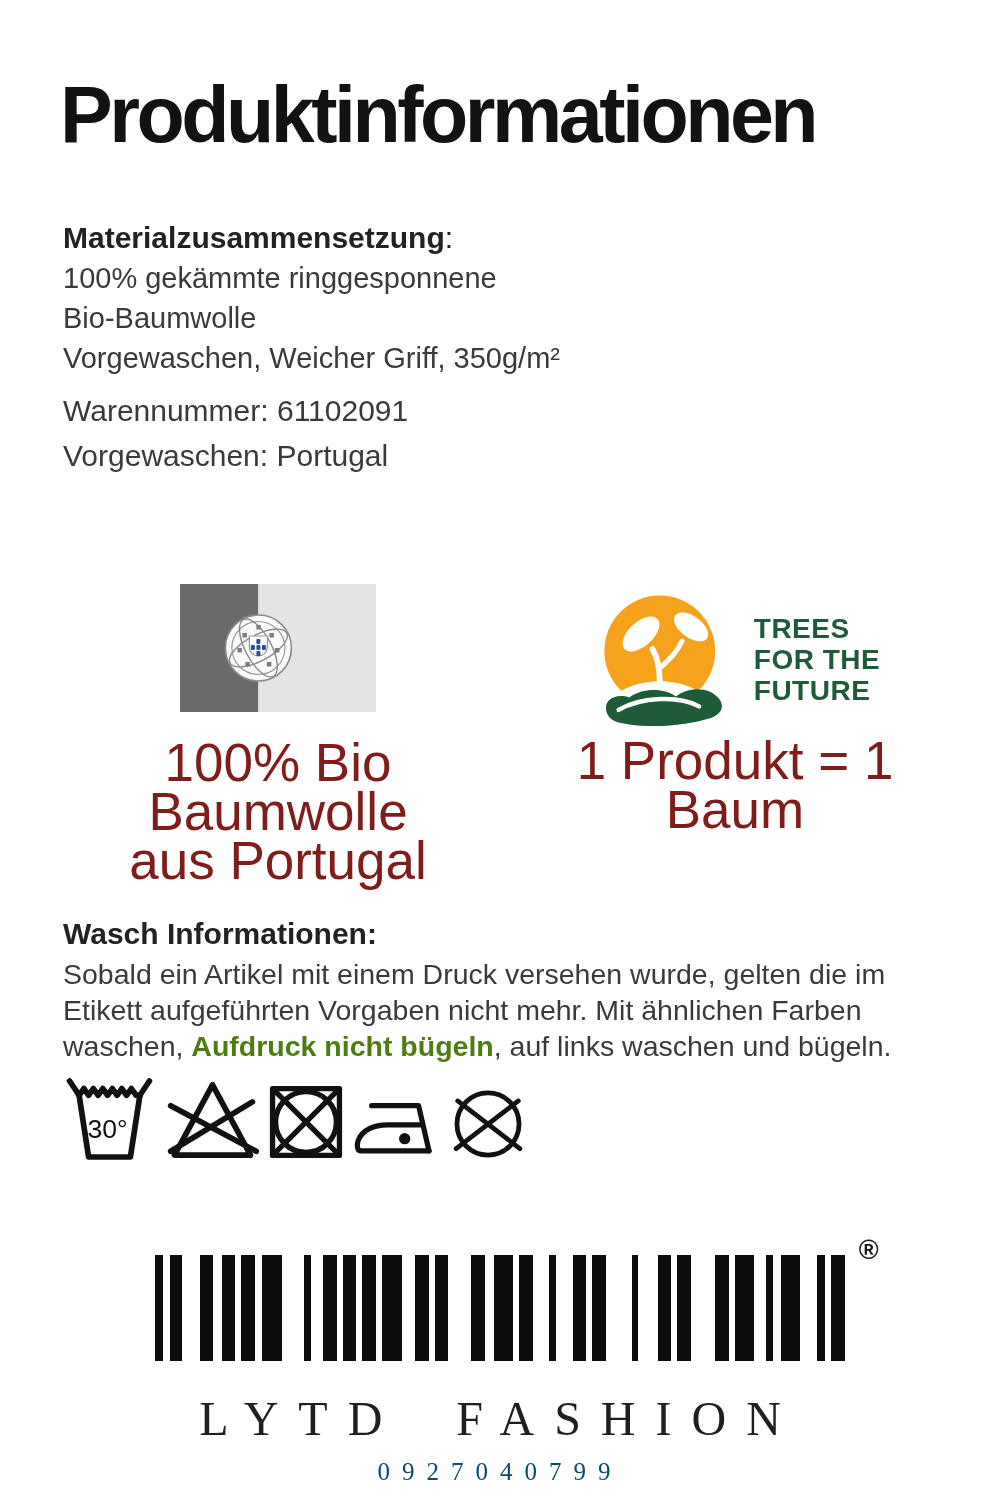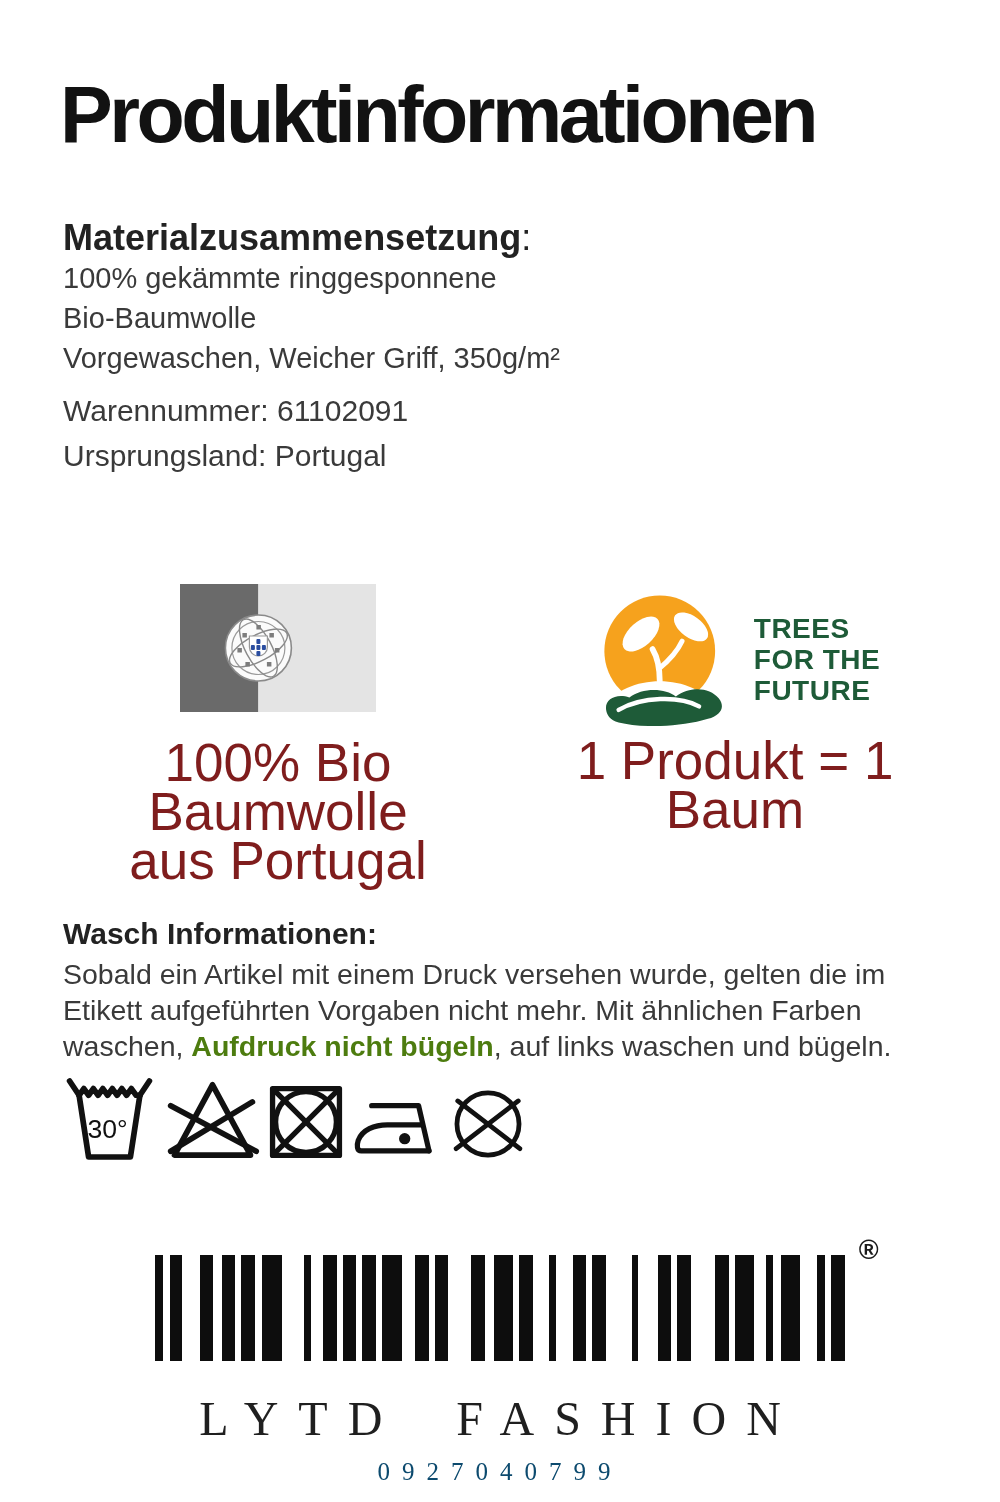--- a/index.html
+++ b/index.html
@@ -1,21 +1,21 @@
 <!DOCTYPE html>
 <html><head>
 <meta charset="utf-8">
 <style>
   html,body{margin:0;padding:0;background:#fff;}
   .page{position:relative;width:1000px;height:1502px;background:#ffffff;overflow:hidden;
         font-family:"Liberation Sans","DejaVu Sans",sans-serif;color:#343434;}
   .page-title{position:absolute;top:74px;left:60px;margin:0;font-size:79px;line-height:1.05;
         font-weight:900;letter-spacing:-3.5px;color:#121212;}
   .material{position:absolute;top:218px;left:63px;font-size:29px;line-height:40px;color:#3a3a3a;}
-  .material .head{font-weight:700;color:#222;font-size:36px;}
+  .material .head{font-weight:700;color:#222;font-size:30px;}
   .ids{position:absolute;top:388px;left:63px;font-size:30px;line-height:45px;color:#3a3a3a;}
   .badge{position:absolute;text-align:center;}
   .badge-origin{top:584px;left:63px;width:430px;}
   .badge-trees{top:592px;left:545px;width:380px;}
   .flag-svg{display:inline-block;}
   .badge-caption{margin-top:22px;font-size:53px;line-height:49px;color:#7f1d1d;font-weight:400;}
   .trees-row{display:flex;align-items:center;justify-content:center;gap:12px;}
   .trees-wordmark{text-align:left;font-size:28px;line-height:31px;font-weight:800;
         letter-spacing:0.5px;color:#1e5b38;}
   .badge-trees .badge-caption{margin-top:10px;}
@@ -45,21 +45,21 @@
 
   <section class="material">
     <div class="head"><b>Materialzusammensetzung</b><span style="font-weight:400">:</span></div>
     <div>100% gekämmte ringgesponnene</div>
     <div>Bio-Baumwolle</div>
     <div>Vorgewaschen, Weicher Griff, 350g/m²</div>
   </section>
 
   <section class="ids">
     <div>Warennummer: 61102091</div>
-    <div>Ursprungsland: Portugal</div>
+    <div>Vorgewaschen: Portugal</div>
   </section>
 
   <section class="badge badge-origin">
     <svg class="flag-svg" width="196" height="128" viewBox="0 0 196 128">
       <rect x="0" y="0" width="78.4" height="128" fill="#6a6a6a"></rect>
       <rect x="78.4" y="0" width="117.6" height="128" fill="#e4e4e4"></rect>
       <g transform="translate(78.4,64)">
         <circle r="33" fill="#fbfbfb" stroke="#8a8a8a" stroke-width="1.6"></circle>
         <circle r="26.5" fill="none" stroke="#9a9a9a" stroke-width="1.2"></circle>
         <ellipse rx="32" ry="13" fill="none" stroke="#8a8a8a" stroke-width="1.4" transform="rotate(-28)"></ellipse>

